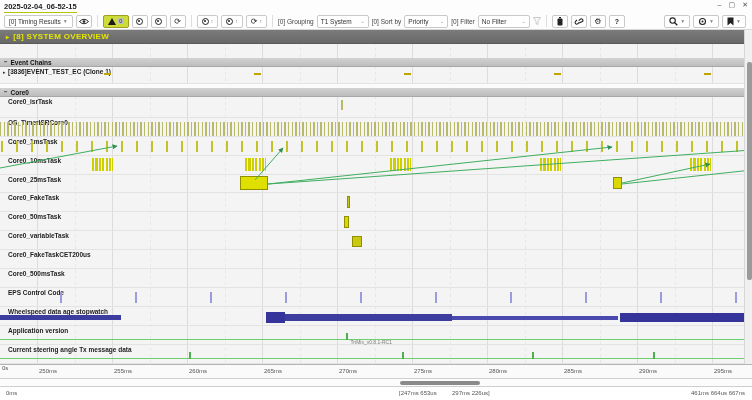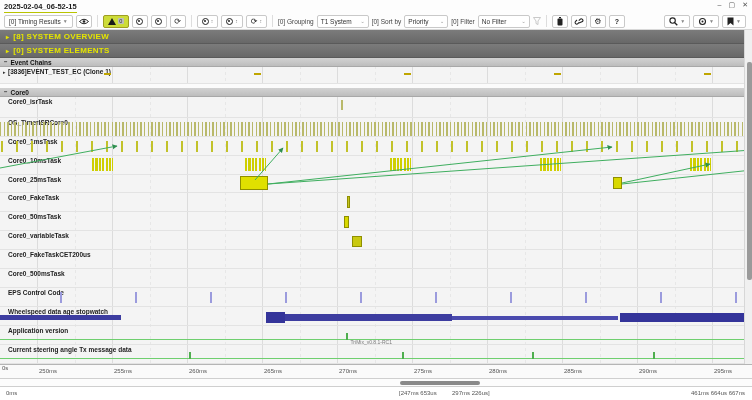--- a/index.html
+++ b/index.html
@@ -204,24 +204,20 @@
       <div class="gl-minor" style="left: 299.5px;"></div>
       <div class="gl-minor" style="left: 374.5px;"></div>
       <div class="gl-minor" style="left: 449.5px;"></div>
       <div class="gl-minor" style="left: 524.5px;"></div>
       <div class="gl-minor" style="left: 599.5px;"></div>
       <div class="gl-minor" style="left: 674.5px;"></div>
       <div class="gl-minor" style="left: 749.5px;"></div>
       <div class="sec" style="top: 0px; height: 14px;">
         <span class="arr">▸</span>
         <span>[8] SYSTEM OVERVIEW</span>
-      </div>
-      <div class="sec" style="top: 14px; height: 14px;">
-        <span class="arr">▸</span>
-        <span>[0] SYSTEM ELEMENTS</span>
       </div>
       <div class="grp" style="top: 28px; height: 9px;">
         <span style="font-size: 6px;">−</span>
         <span>Event Chains</span>
       </div>
       <div class="trow" style="top: 37px; height: 17px;">
         <span class="pfx">▸</span>
         <span class="lbl">[3836]EVENT_TEST_EC (Clone 1)</span>
         <div class="mark" style="left: 104px; top: 6px; width: 7px; height: 2px; background: rgb(191, 165, 0);"></div>
         <div class="mark" style="left: 254.45px; top: 6px; width: 7px; height: 2px; background: rgb(191, 165, 0);"></div>

